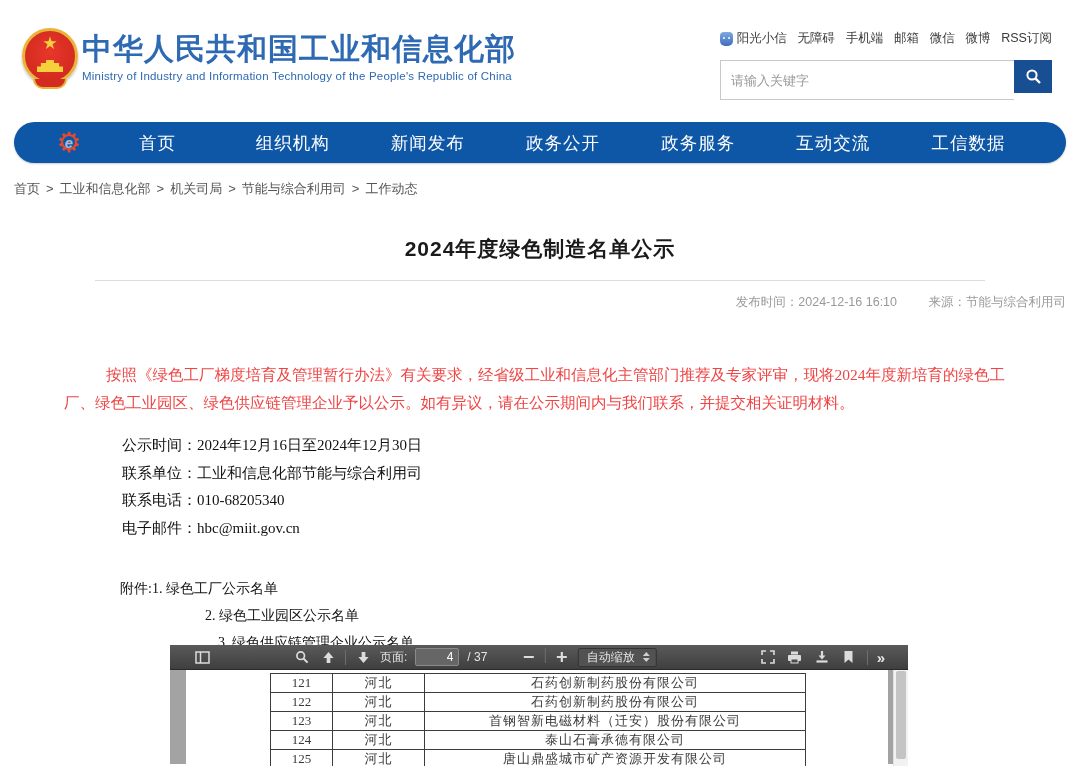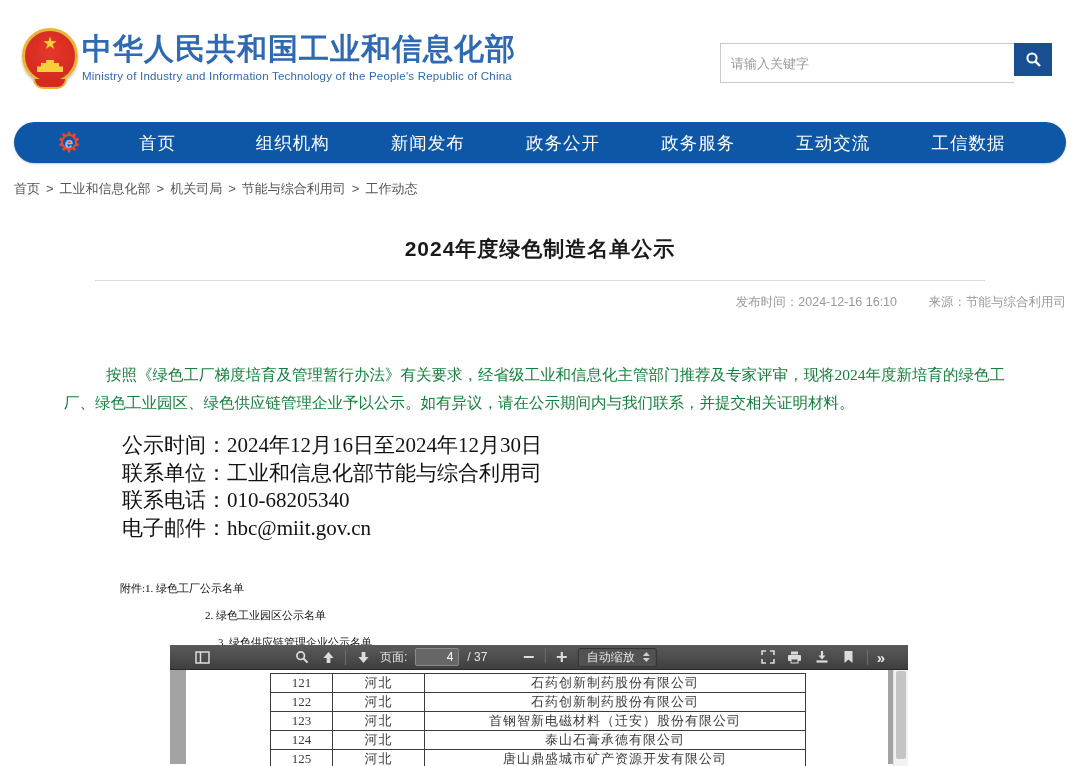--- a/index.html
+++ b/index.html
@@ -54,23 +54,23 @@
   .breadcrumb .sep { margin:0 6px; color:#555; }
   .breadcrumb .sep:last-child { display:none; }
 
   
   .article-title { margin-top:37px; text-align:center; font-size:21px; font-weight:bold; color:#1a1a1a; letter-spacing:1px; }
   .title-divider { margin:17px 95px 0; border-bottom:1px solid #dcdcdc; }
   .article-meta { margin-top:13px; text-align:right; font-size:12.5px; color:#999; }
   .article-meta span { margin:0 14px; }
 
   .serif { font-family:"Liberation Serif","DejaVu Serif",serif; }
-  .article-body { margin:50px 64px 0; font-size:15.5px; line-height:28px; color:#15803d; text-indent:42px; }
-  .contact-block { margin:15px 2px 0 122px; font-size:21px; line-height:27.5px; color:#111; }
-  .attachments { margin:33px 0 10px 120px; font-size:11px; line-height:27px; color:#111; }
+  .article-body { margin:50px 64px 0; font-size:15.5px; line-height:28px; color:#ef4444; text-indent:42px; }
+  .contact-block { margin:15px 2px 0 122px; font-size:15px; line-height:27.5px; color:#111; }
+  .attachments { margin:33px 0 10px 120px; font-size:14px; line-height:27px; color:#111; }
   .attachments .line2 { padding-left:85px; }
   .attachments .line3 { padding-left:98px; }
   .attachments a { color:#111; text-decoration:none; }
 
   
   .pdf-viewer { position:absolute; left:170px; top:645px; width:738px; height:121px; overflow:hidden; }
   .pdf-toolbar {
     height:25px; background:linear-gradient(#5a5a5a,#3f3f3f); border-bottom:1px solid #2a2a2a;
     display:flex; align-items:center; padding:0 23px; color:#e6e6e6; font-size:12px;
   }
@@ -113,20 +113,31 @@
     <span class="star-big">★</span>
     <span class="gate"></span>
     <span class="ribbon"></span>
   </div>
   <div class="site-title">
     <h1>中华人民共和国工业和信息化部</h1>
     <div class="sub">Ministry of Industry and Information Technology of the People's Republic of China</div>
   </div>
 
   <div class="top-right">
+    <div class="top-links">
+      <span class="mascot"></span>
+
+    <a href="#">阳光小信</a>
+        <a href="#">无障碍</a>
+        <a href="#">手机端</a>
+        <a href="#">邮箱</a>
+        <a href="#">微信</a>
+        <a href="#">微博</a>
+        <a href="#">RSS订阅</a>
+      </div>
     <div class="search-row">
       <input class="search-input" type="text" placeholder="请输入关键字" style="">
       <button class="search-btn">
         <span>
           <svg width="17" height="17" viewBox="0 0 17 17">
               <circle cx="7" cy="7" r="4.6" fill="none" stroke="#fff" stroke-width="2"></circle>
               <line x1="10.6" y1="10.6" x2="15" y2="15" stroke="#fff" stroke-width="2.4"></line>
             </svg>
         </span>
       </button>

